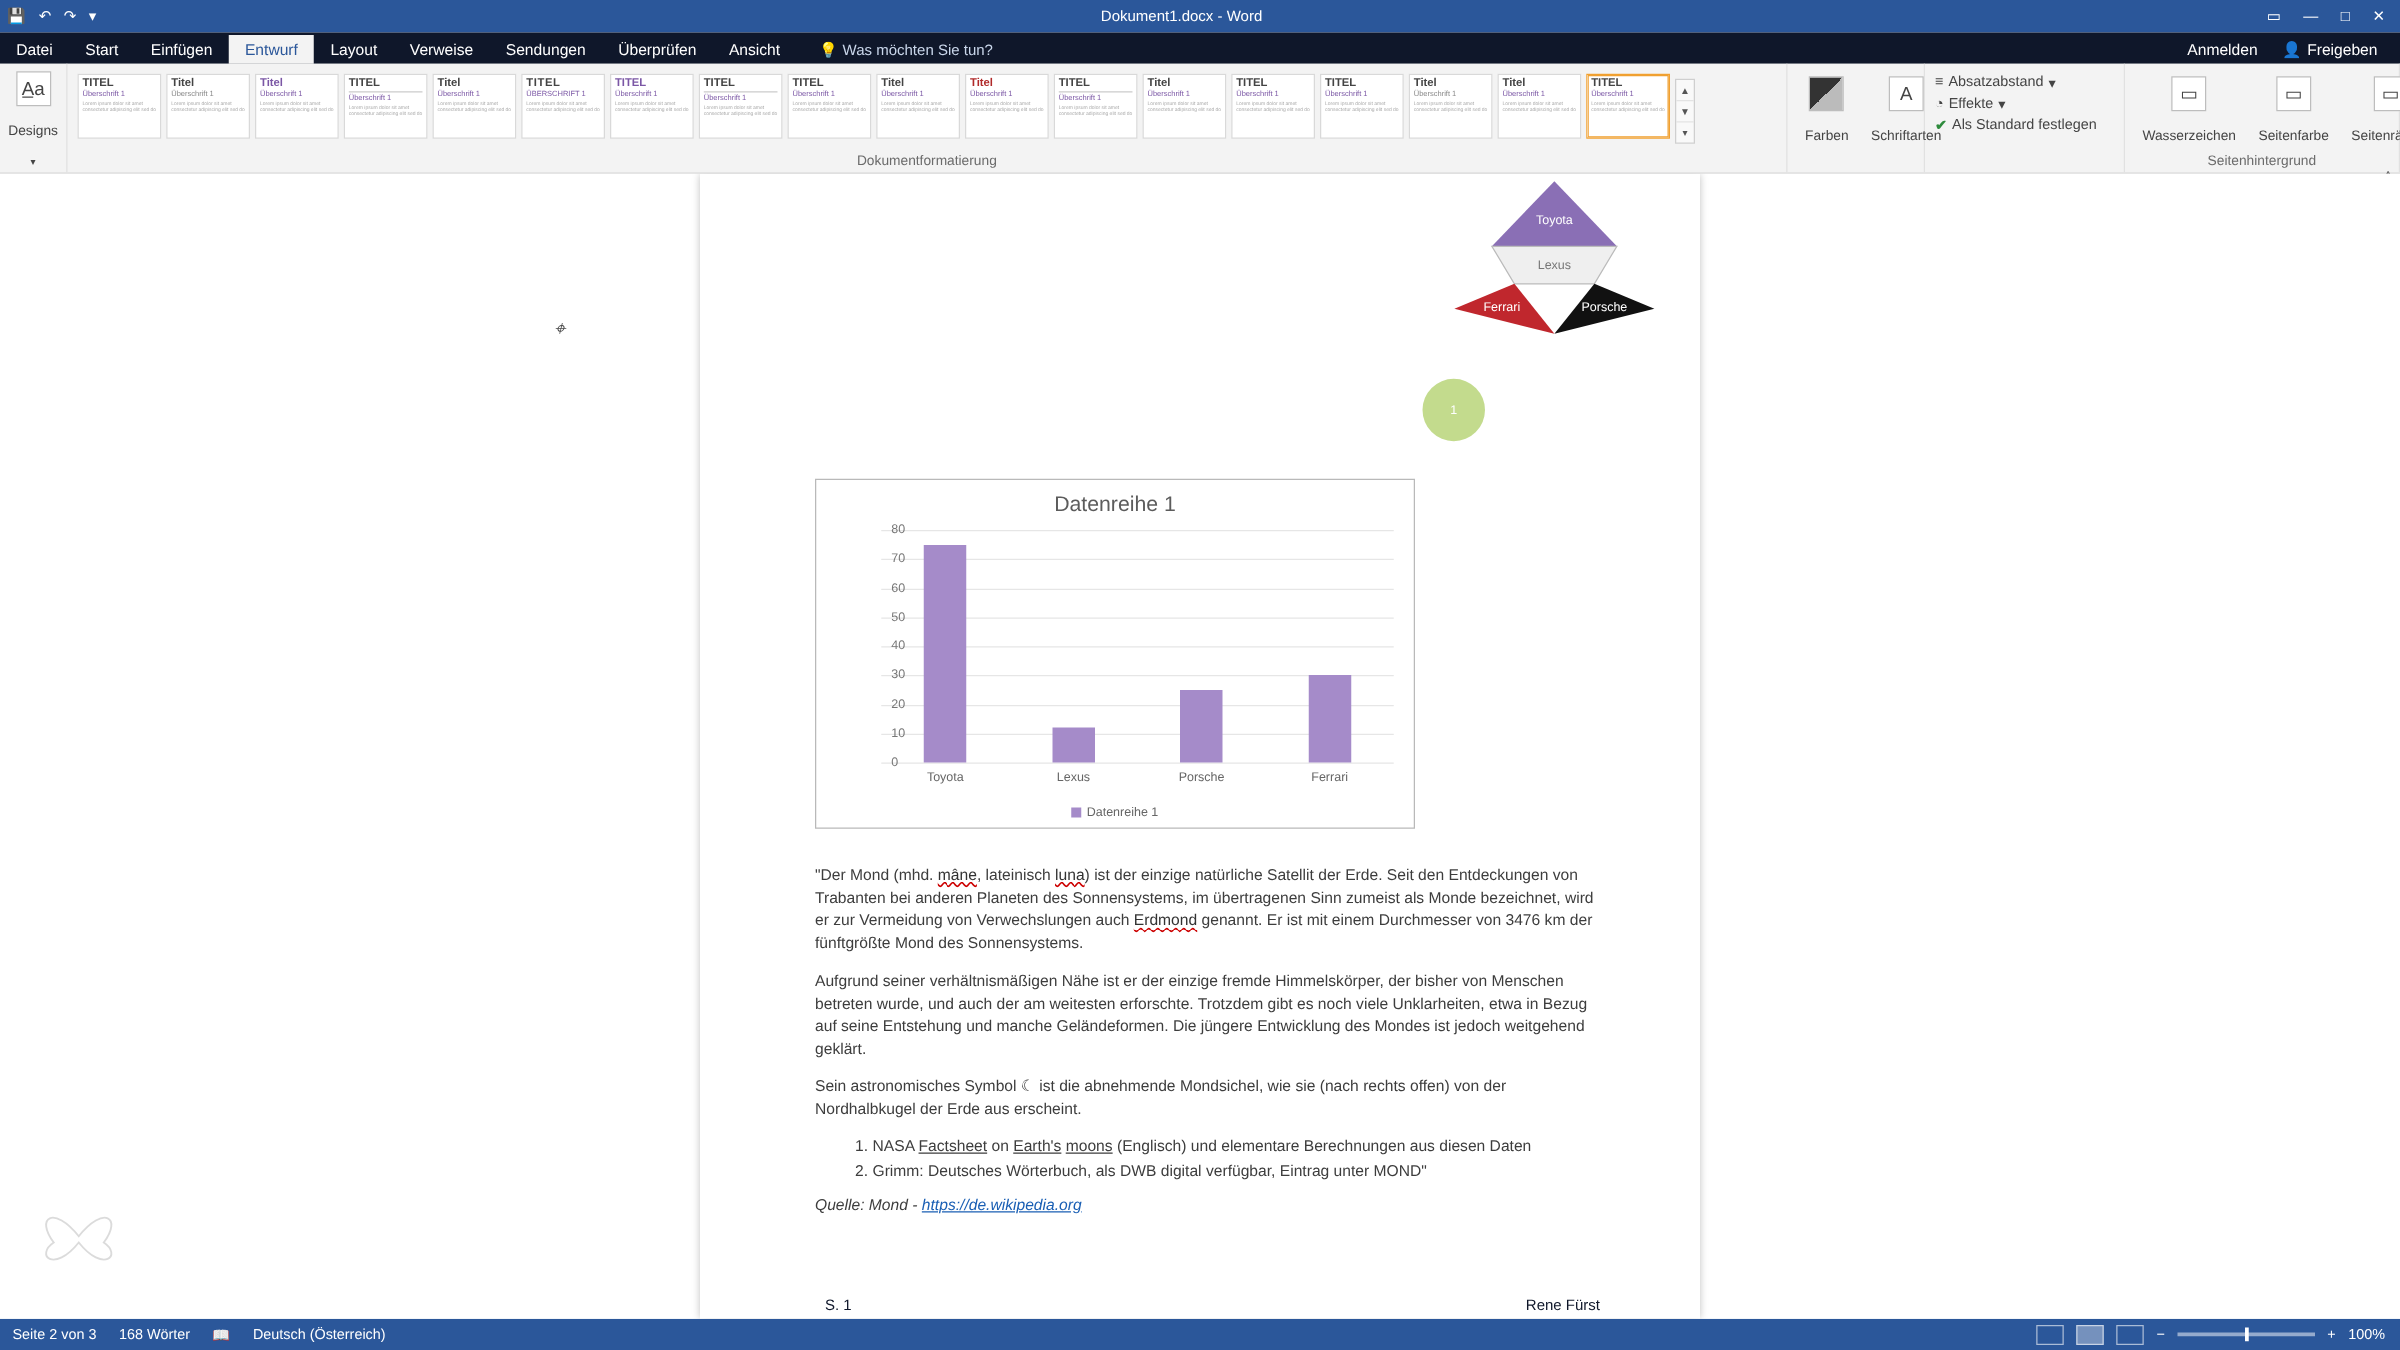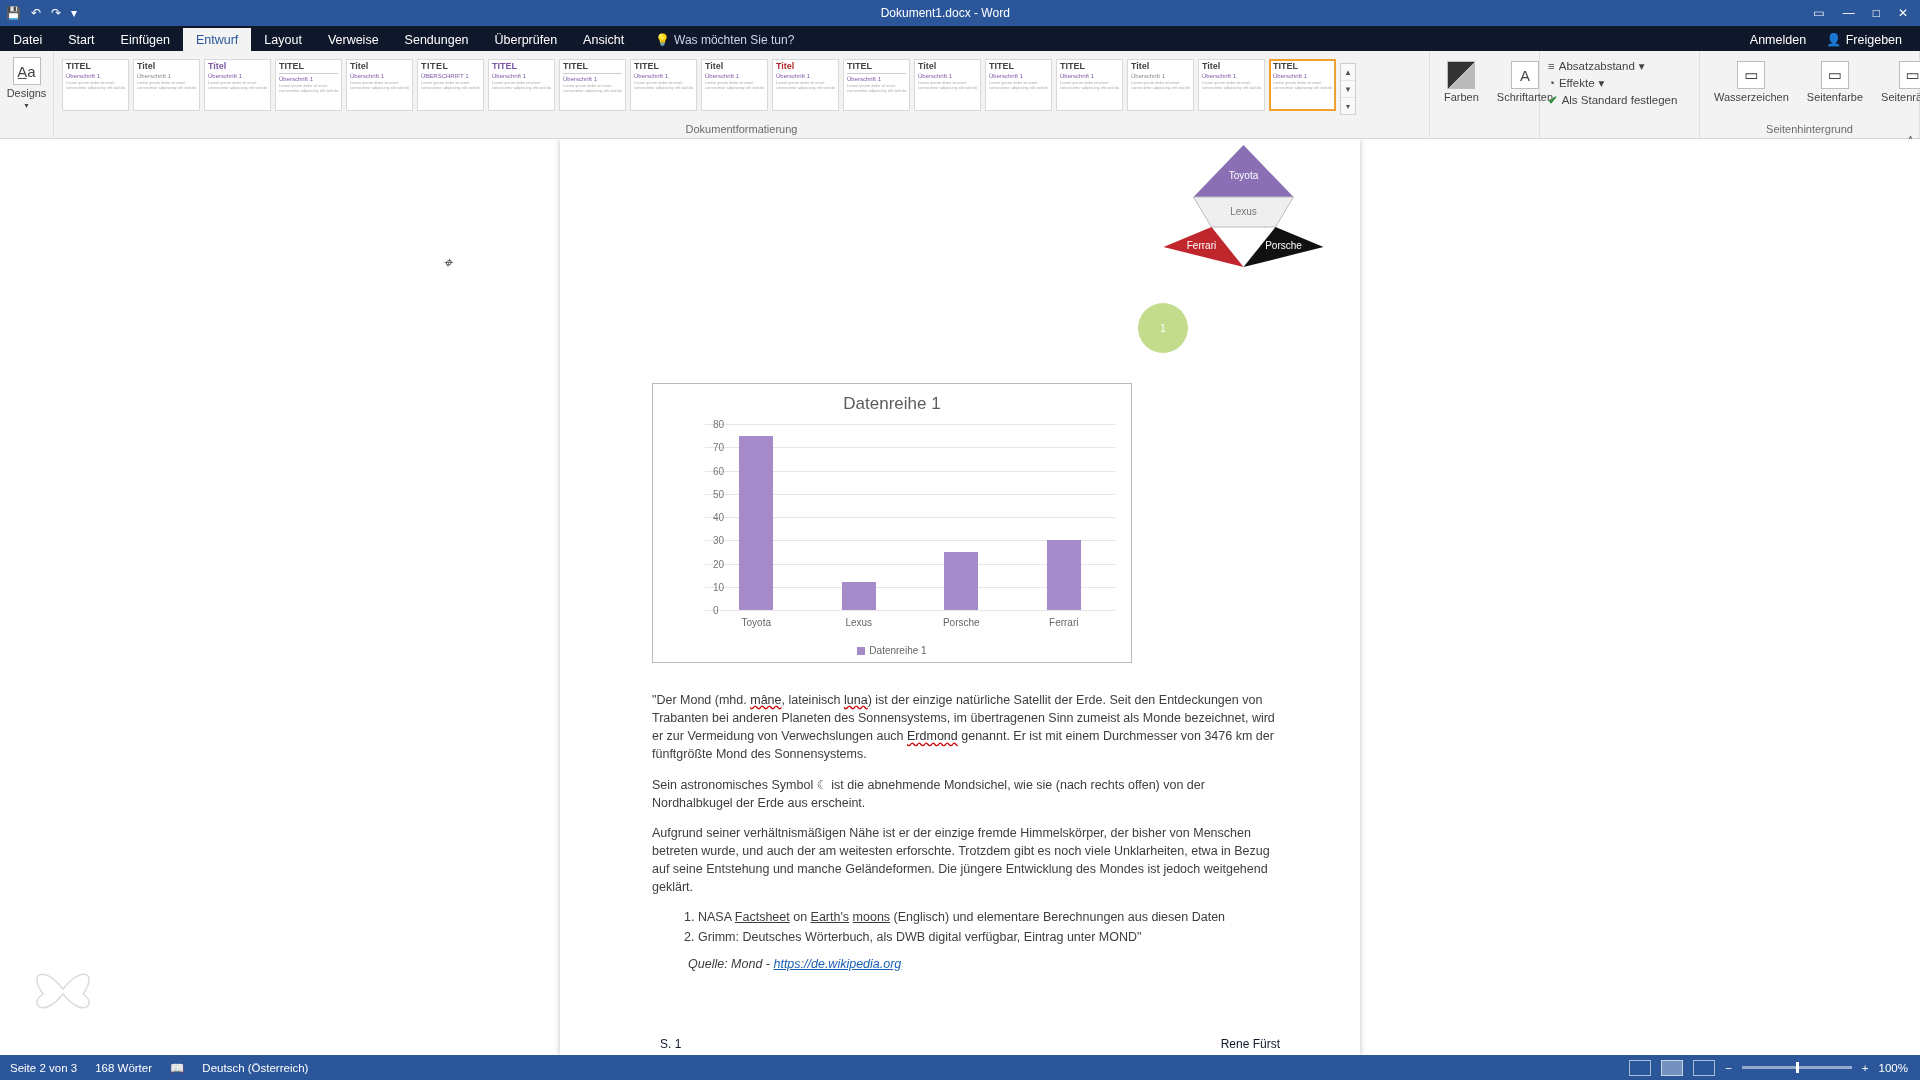--- a/index.html
+++ b/index.html
@@ -16,21 +16,21 @@
   .tab-strip { height: 25px; background: #0f172a; display: flex; align-items: flex-end; font-size: 12.5px; color: #fff; }
   .tab { padding: 5px 13px 4px; cursor: default; }
   .tab.active { background: #f3f3f3; color: #2b579a; margin-top: 33px; }
   .tell-me { display: flex; align-items: center; gap: 4px; color: #c9d6ea; margin-left: 18px; font-size: 12px; padding-bottom: 4px;}
   .tab-right { margin-left: auto; display: flex; gap: 20px; padding-right: 18px; padding-bottom: 4px; color: #fff;}
   .tab-right span { display: flex; align-items: center; gap: 4px; }
 
   .ribbon { height: 88px; background: #f3f3f3; border-bottom: 1px solid #d5d5d5; display: flex; font-size: 11px; color: #444; }
   .ribbon-group { border-right: 1px solid #e1e1e1; padding: 4px 8px 0; display: flex; flex-direction: column; justify-content: space-between; }
   .group-label { text-align: center; color: #6b6b6b; font-size: 11px; padding: 2px 0 3px; }
-  .big-btn { display: flex; flex-direction: column; align-items: center; gap: 2px; padding: 2px 6px; cursor: default;}
+  .big-btn { display: flex; flex-direction: column; align-items: center; gap: 14px; padding: 2px 6px; cursor: default;}
   .big-btn .ico { width: 28px; height: 28px; background: #fff; border: 1px solid #bdbdbd; display:flex;align-items:center;justify-content:center;font-size:15px;}
 
   .style-gallery { display: flex; gap: 4px; position: relative; padding-top:4px;}
   .style-item { width: 67px; height: 52px; background: #fff; border: 1px solid #d9d9d9; font-size: 6px; padding: 2px 3px; line-height: 1; overflow: hidden; cursor: default;}
   .style-item.selected { border: 1px solid #f0a030; box-shadow: 0 0 0 1px #f0a030 inset;}
   .style-item .st-title { font-size: 9px; font-weight: 600; margin-bottom: 2px;}
   .style-item .st-title.purple { color:#7b57a5;}
   .style-item .st-title.caps { font-variant: small-caps; letter-spacing:.5px;}
   .style-item .st-title.red { color:#b02a2a;}
   .style-item .st-sub { color:#7b57a5; font-size:6px; margin-bottom:1px;}
@@ -65,21 +65,21 @@
   .xlab{position:absolute;bottom:-18px;font-size:10px;color:#666;transform:translateX(-50%);} 
   .legend{position:absolute;bottom:6px;left:0;right:0;text-align:center;font-size:10px;color:#666;}
   .legend .sw{display:inline-block;width:8px;height:8px;background:#a58bc9;margin-right:4px;vertical-align:middle;}
 
   
   .body-text{position:absolute;left:92px;top:552px;width:625px;font-size:12.5px;color:#3d3d3d;line-height:1.45;}
   .body-text p{margin-bottom:12px;}
   .err{color:#333;text-decoration:underline wavy #c00;}
   .list{padding-left:46px;}
   .list li{margin-bottom:2px;font-size:12.5px;}
-  .src{font-style:italic;margin-top:8px;margin-left:36px;}
+  .src{font-style:italic;margin-top:8px;}
   .src a{color:#1a5fb4;text-decoration:underline;}
   .page-no{position:absolute;left:100px;bottom:4px;color:#0f172a;font-size:12px;}
   .page-owner{position:absolute;right:80px;bottom:4px;color:#0f172a;font-size:12px;}
 
   .deco{position:absolute;left:28px;bottom:36px;width:70px;height:60px;opacity:.35;}
 
   
   .status-bar { height: 25px; background: #2b579a; color: #fff; display: flex; align-items: center; font-size: 11.5px; }
   .status-left{display:flex;gap:18px;padding-left:10px;align-items:center;}
   .status-left span{display:flex;align-items:center;gap:4px;}
@@ -337,22 +337,22 @@
           <div class="bar" style="left: 341.75px; height: 69.75px;"></div>
           <div class="xlab" style="left: 358.75px;">Ferrari</div>
         </div>
       <div class="legend"><span class="sw"></span><span>Datenreihe 1</span></div>
     </div>
 
     <div class="body-text">
       <p>
         <span>"Der Mond (mhd. </span><span class="err">mâne</span><span>, lateinisch </span><span class="err">luna</span><span>) ist der einzige natürliche Satellit der Erde. Seit den Entdeckungen von Trabanten bei anderen Planeten des Sonnensystems, im übertragenen Sinn zumeist als Monde bezeichnet, wird er zur Vermeidung von Verwechslungen auch </span><span class="err">Erdmond</span><span> genannt. Er ist mit einem Durchmesser von 3476 km der fünftgrößte Mond des Sonnensystems.</span>
       </p>
+      <p>Aufgrund seiner verhältnismäßigen Nähe ist er der einzige fremde Himmelskörper, der bisher von Menschen betreten wurde, und auch der am weitesten erforschte. Trotzdem gibt es noch viele Unklarheiten, etwa in Bezug auf seine Entstehung und manche Geländeformen. Die jüngere Entwicklung des Mondes ist jedoch weitgehend geklärt.</p>
       <p>Sein astronomisches Symbol ☾ ist die abnehmende Mondsichel, wie sie (nach rechts offen) von der Nordhalbkugel der Erde aus erscheint.</p>
-      <p>Aufgrund seiner verhältnismäßigen Nähe ist er der einzige fremde Himmelskörper, der bisher von Menschen betreten wurde, und auch der am weitesten erforschte. Trotzdem gibt es noch viele Unklarheiten, etwa in Bezug auf seine Entstehung und manche Geländeformen. Die jüngere Entwicklung des Mondes ist jedoch weitgehend geklärt.</p>
       <ol class="list">
         <li>
           <span>NASA </span><u>Factsheet</u><span> on </span><u>Earth's</u><span> </span><u>moons</u><span> (Englisch) und elementare Berechnungen aus diesen Daten</span>
         </li>
         <li>Grimm: Deutsches Wörterbuch, als DWB digital verfügbar, Eintrag unter MOND"</li>
       </ol>
       <p class="src">
         <span>Quelle: Mond - </span><a>https://de.wikipedia.org</a>
       </p>
     </div>

